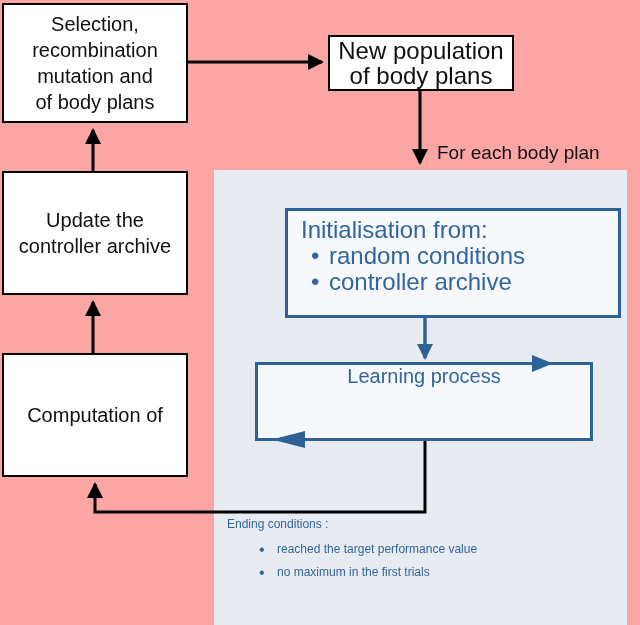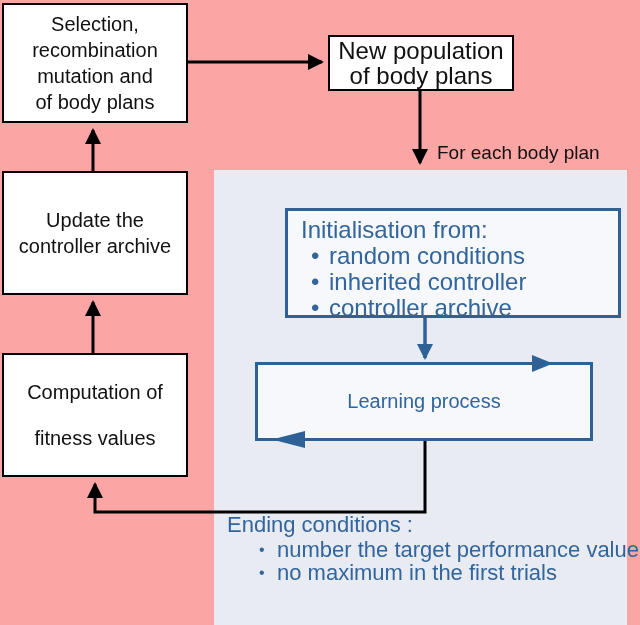--- a/index.html
+++ b/index.html
@@ -34,29 +34,29 @@
   }
   .box-init{
     left:257px;top:208px;width:336px;height:110px;
     font-size:24px;line-height:26px;padding:6px 8px 0 13px;margin-left:28px;
   }
   .box-init ul{margin:0;padding:0 0 0 8px;list-style:none;}
   .box-init li{padding-left:20px;position:relative;}
   .box-init li::before{content:"\2022";position:absolute;left:2px;}
   .box-learning{
     left:255px;top:362px;width:338px;height:79px;
-    display:flex;align-items:center;justify-content:center;
+    display:flex;align-items:flex-start;justify-content:center;
     font-size:20px;
   }
   .label-foreach{
     position:absolute;left:437px;top:142px;font-size:19px;color:#111;white-space:nowrap;
   }
   .ending{
     position:absolute;left:227px;top:513px;width:395px;color:var(--blue-text);
-    font-size:22px;line-height:23px;
+    font-size:12px;line-height:23px;
   }
   .ending ul{margin:2px 0 0 0;padding:0 0 0 30px;list-style:none;}
   .ending li{padding-left:20px;position:relative;white-space:nowrap;}
   .ending li::before{content:"\2022";position:absolute;left:2px;font-size:16px;}
   svg.wires{position:absolute;left:0;top:0;z-index:5;pointer-events:none;}
   svg.wires .k{stroke:var(--line);stroke-width:3;fill:none;}
   svg.wires .b{stroke:var(--accent);stroke-width:3.5;fill:none;}
   svg.wires .bt{fill:var(--accent);stroke:none;}
   #arrow-k path{fill:var(--line);}
   #arrow-b path{fill:var(--accent);}
@@ -75,47 +75,45 @@
     <span>of body plans</span>
   </div>
 
   <div class="bbox box-update">
     <span>Update the</span>
     <span>controller archive</span>
   </div>
 
   <div class="bbox box-computation">
     <span>Computation of</span>
-    <span>fitness values</span>
   </div>
 
   <div class="bbox box-newpop">
     <span>New population</span>
     <span>of body plans</span>
   </div>
 
   <div class="blbox box-init">
     <div>Initialisation from:</div>
     <ul>
       <li>random conditions</li>
-      <li>inherited controller</li>
       <li>controller archive</li>
     </ul>
   </div>
 
   <div class="blbox box-learning">
     <span>Learning process</span>
   </div>
 
   <div class="label-foreach">For each body plan</div>
 
   <div class="ending">
     <div>Ending conditions :</div>
     <ul>
-      <li>number the target performance value</li>
+      <li>reached the target performance value</li>
       <li>no maximum in the first trials</li>
     </ul>
   </div>
 
   <svg class="wires" width="640" height="625" viewBox="0 0 640 625">
     <defs>
       <marker id="arrow-k" markerUnits="userSpaceOnUse" markerWidth="20" markerHeight="18" refX="14" refY="8" orient="auto">
         <path d="M0,0 L16,8 L0,16 Z"></path>
       </marker>
       <marker id="arrow-b" markerUnits="userSpaceOnUse" markerWidth="20" markerHeight="18" refX="14" refY="8" orient="auto">

